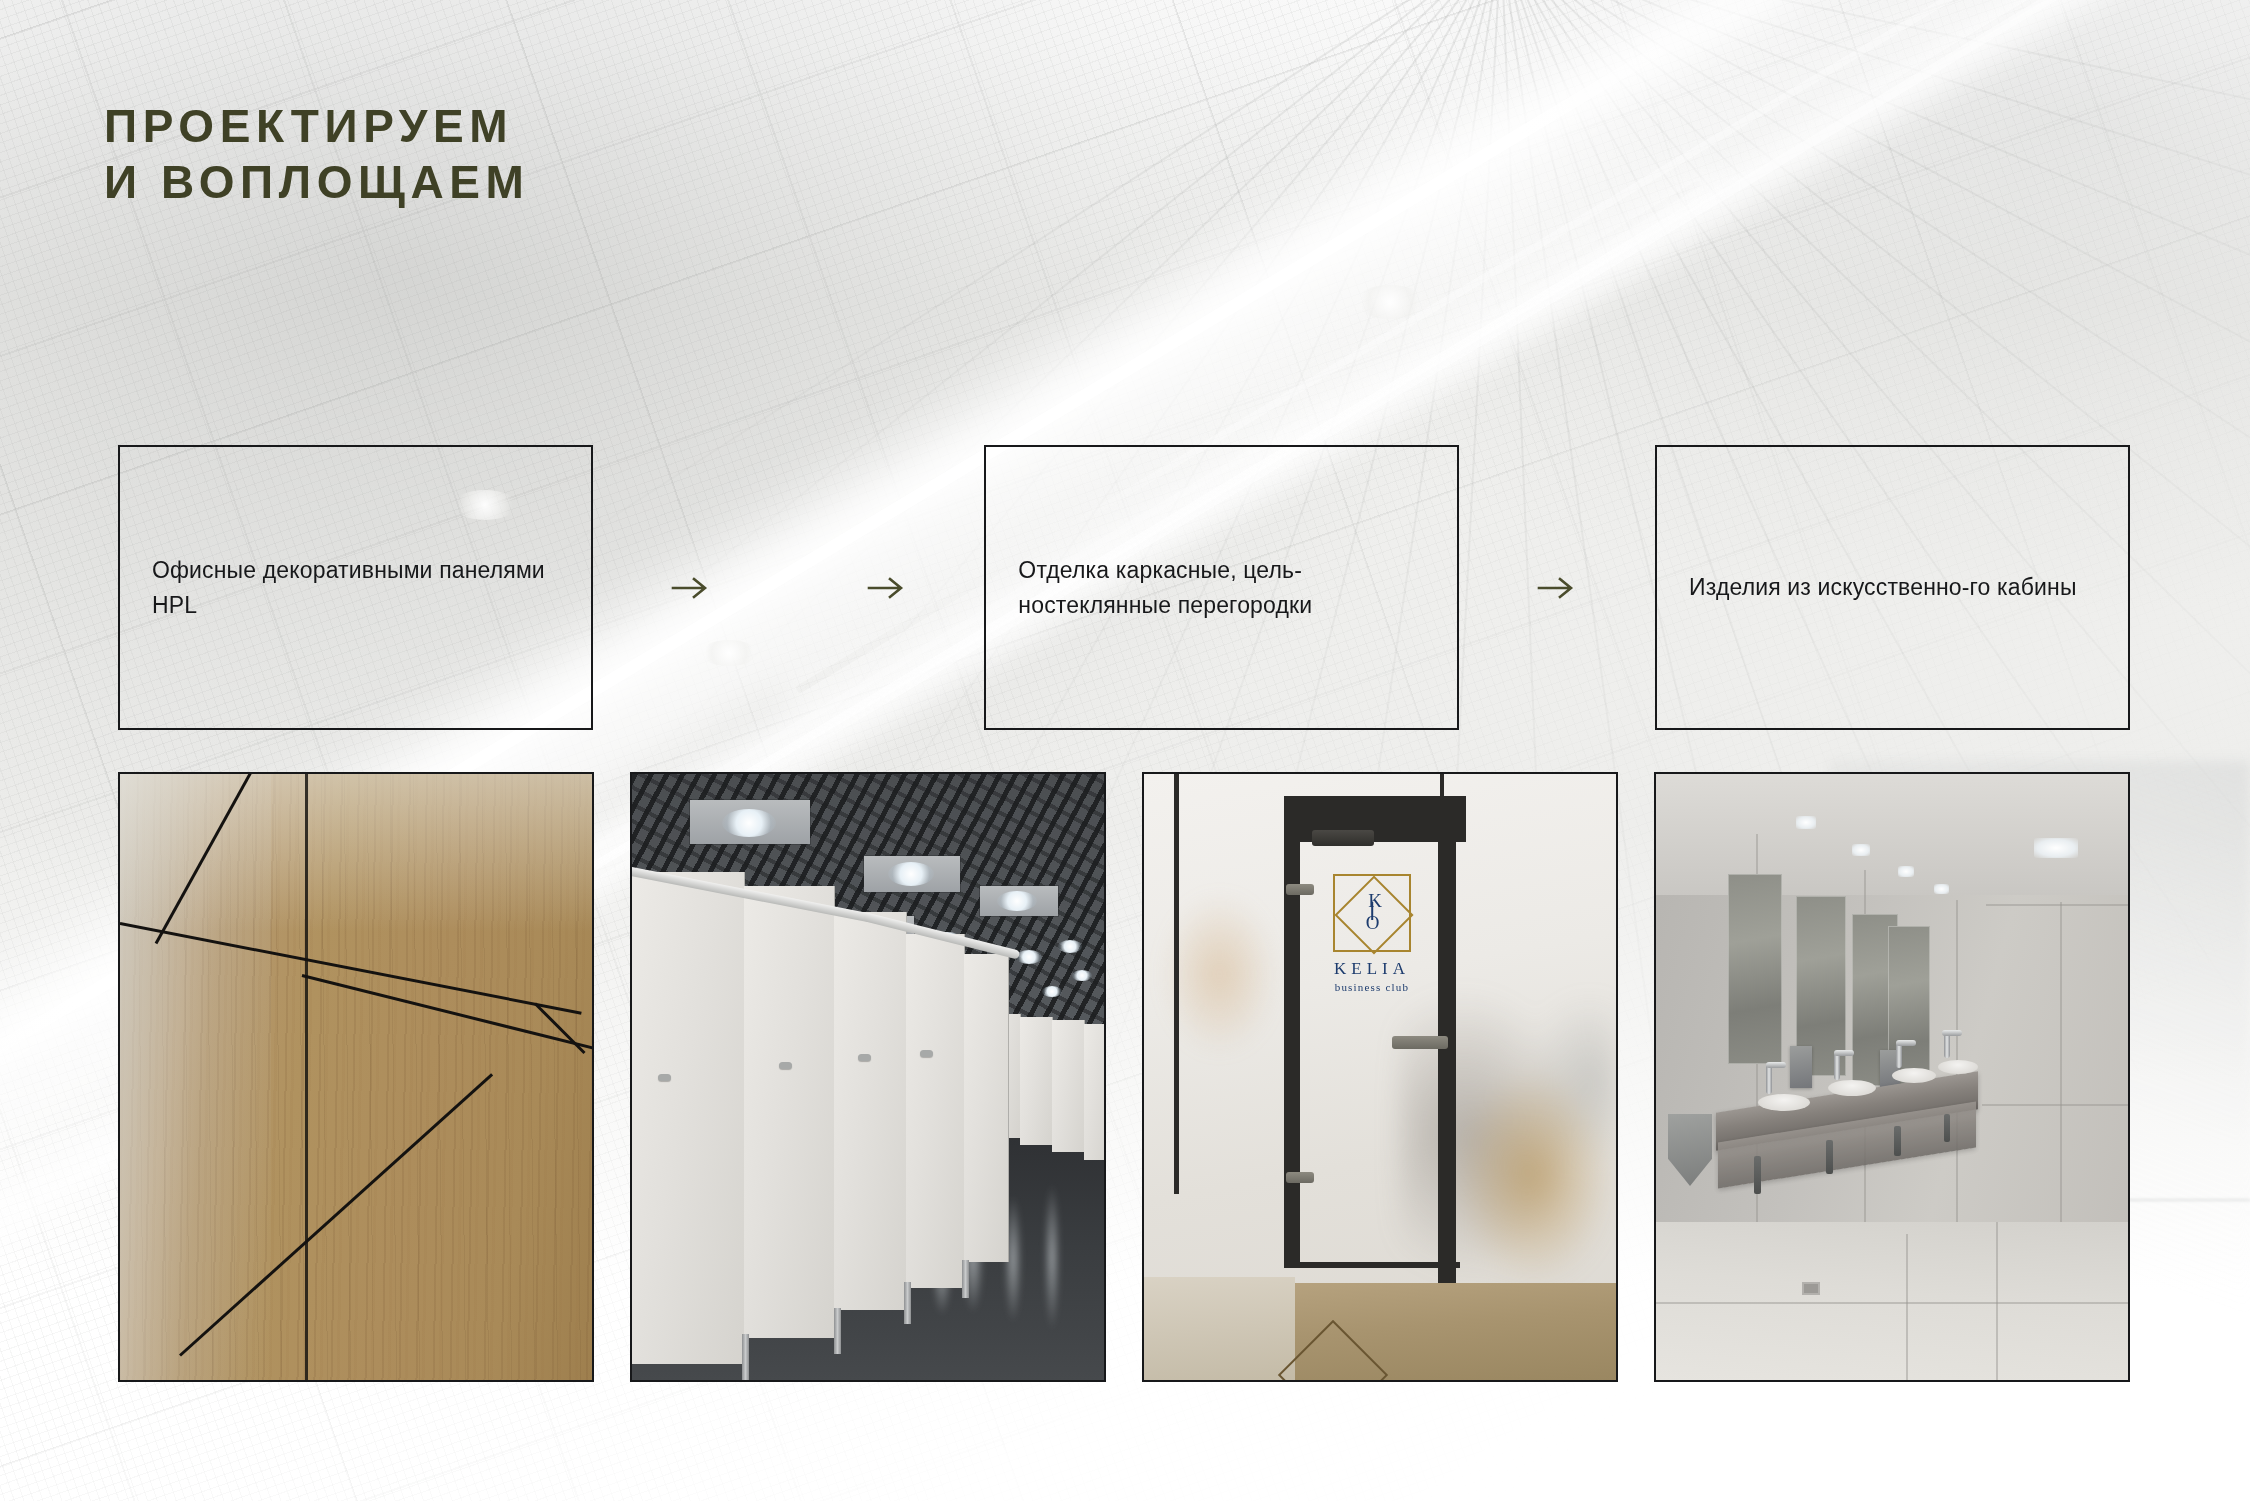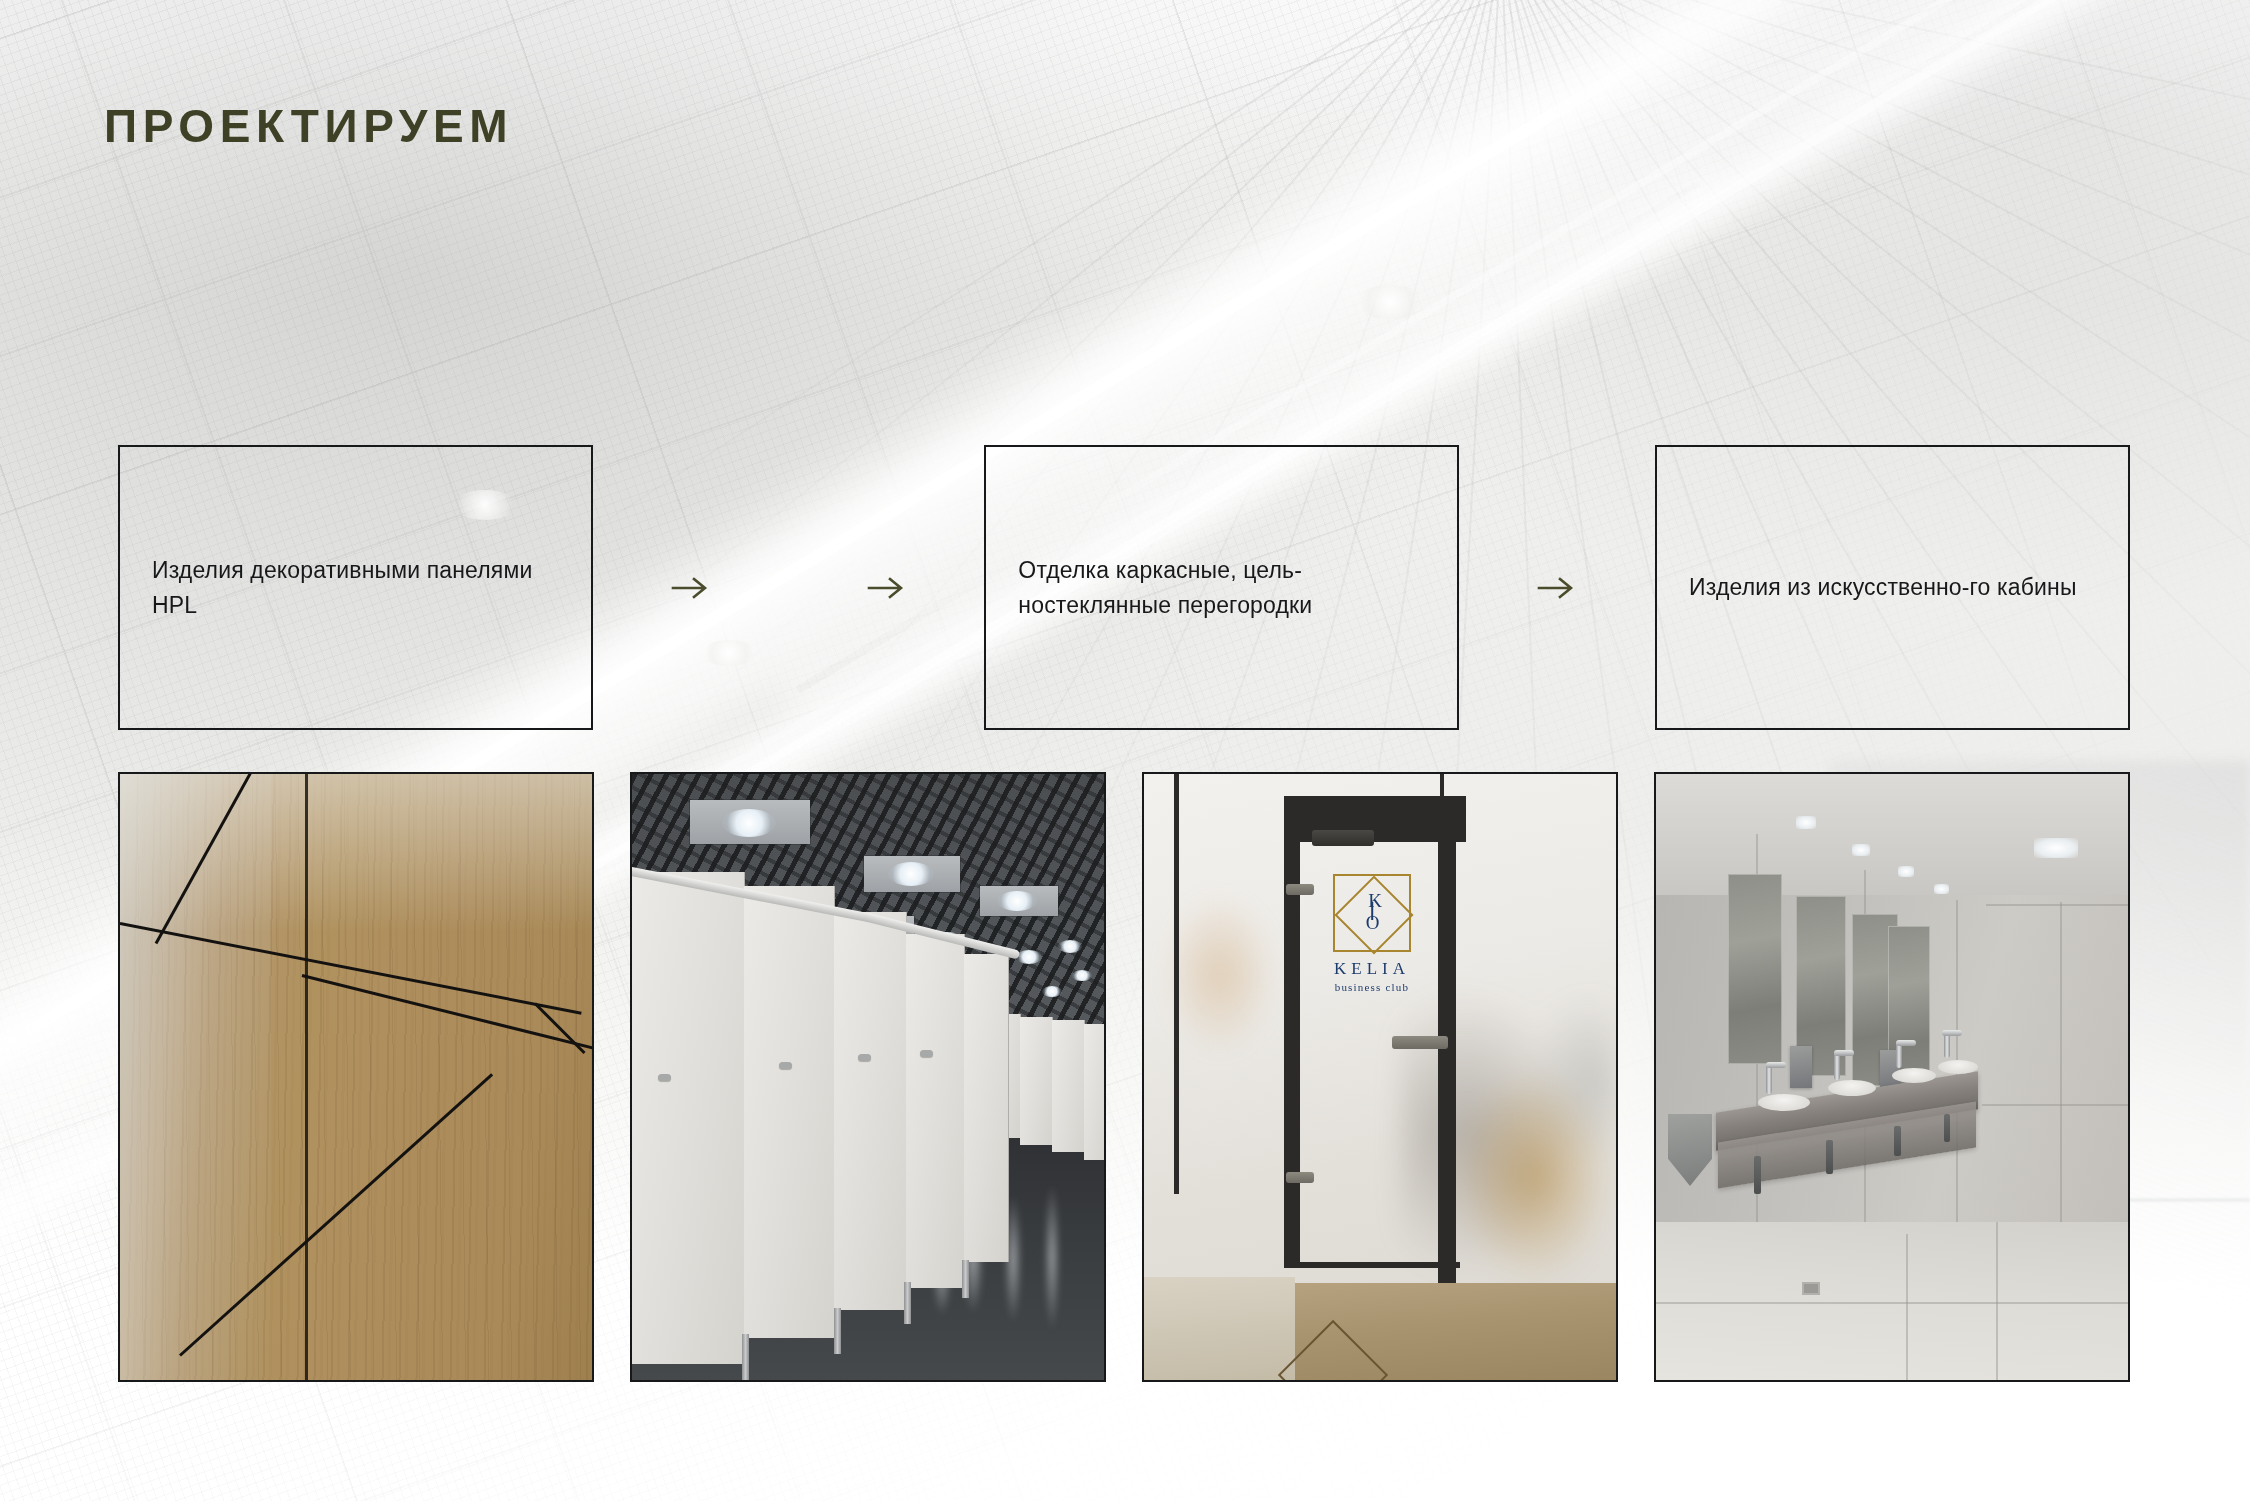--- a/index.html
+++ b/index.html
@@ -341,26 +341,27 @@
     <div class="fixture" style="left:452px;top:490px;width:66px;height:30px;"></div>
     <div class="fixture" style="left:700px;top:640px;width:58px;height:26px;"></div>
 
     <div class="bg-corr"></div>
     <div class="bg-floorline"></div>
     <div class="bg-person"></div>
   </div>
 
   <div class="title">
     <div class="title-line">ПРОЕКТИРУЕМ</div>
+    <div class="title-line">И ВОПЛОЩАЕМ</div>
   </div>
 
   <div class="cards">
 
     <div class="card">
-      <div class="card-text">Изделия декоративными панелями HPL</div>
+      <div class="card-text">Офисные декоративными панелями HPL</div>
     </div>
 
     <div class="arrow">
       <svg width="40" height="26" viewBox="0 0 40 26" aria-hidden="true">
         <path d="M2 13 H33 M23 4 L34 13 L23 22" fill="none" stroke="currentColor" stroke-width="2.6" stroke-linecap="square"></path>
       </svg>
     </div>
 
 
     <div class="arrow">

